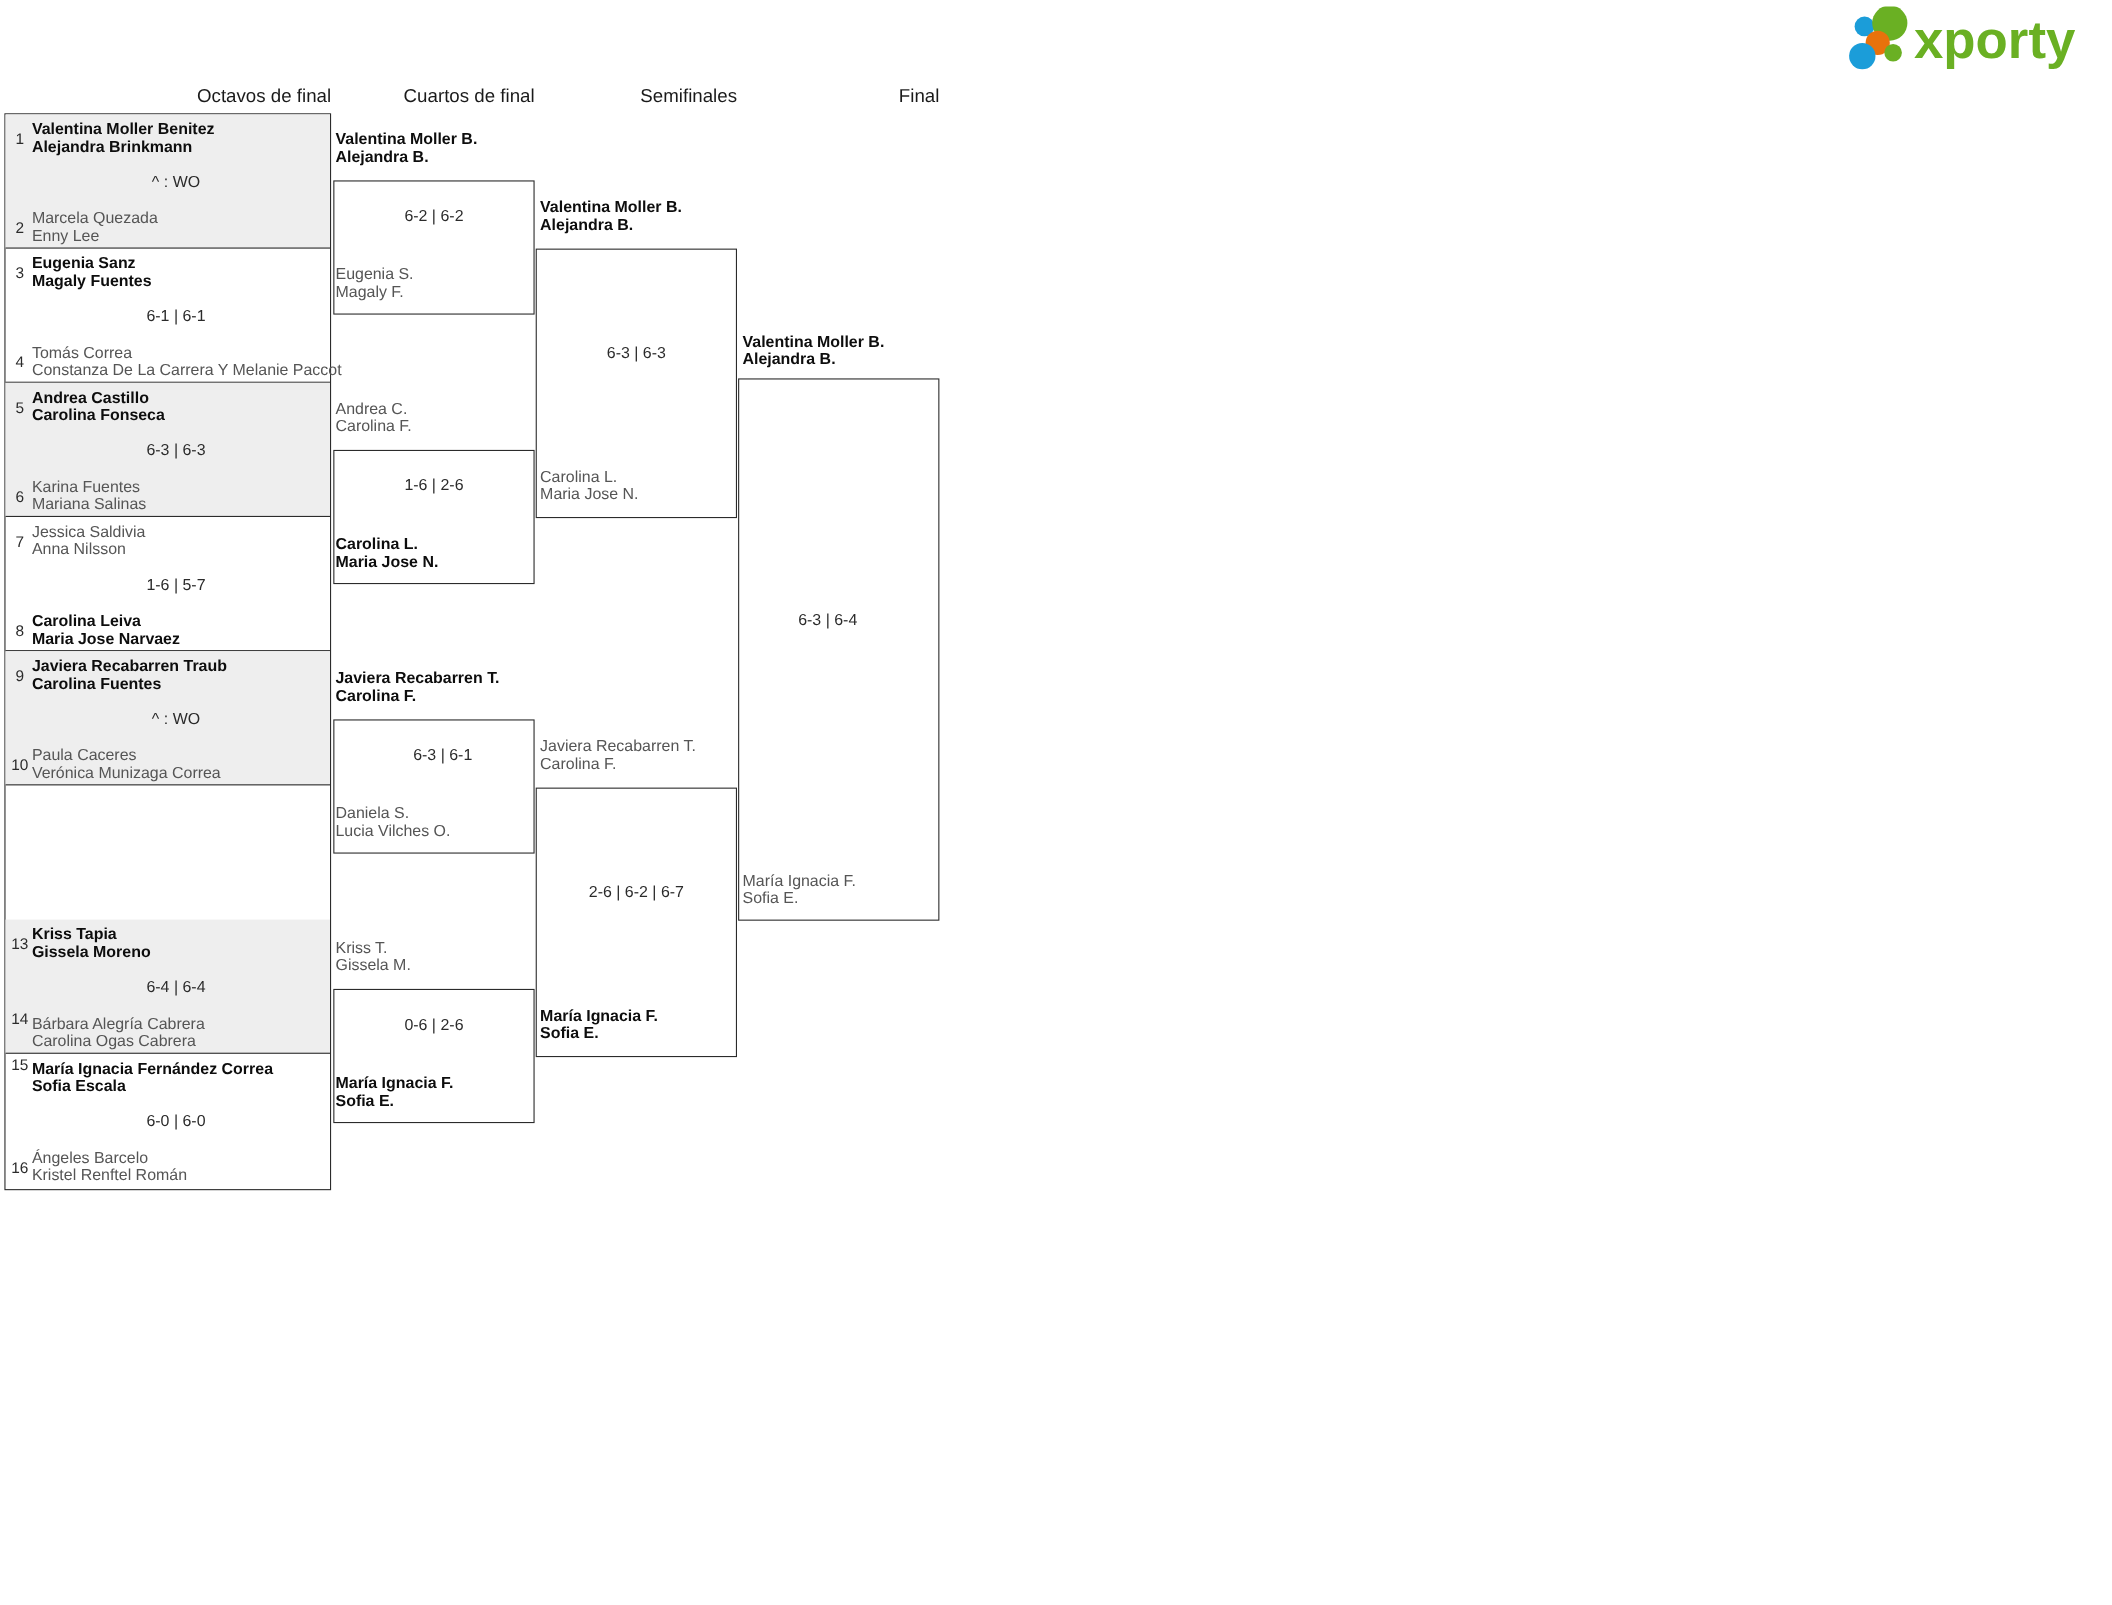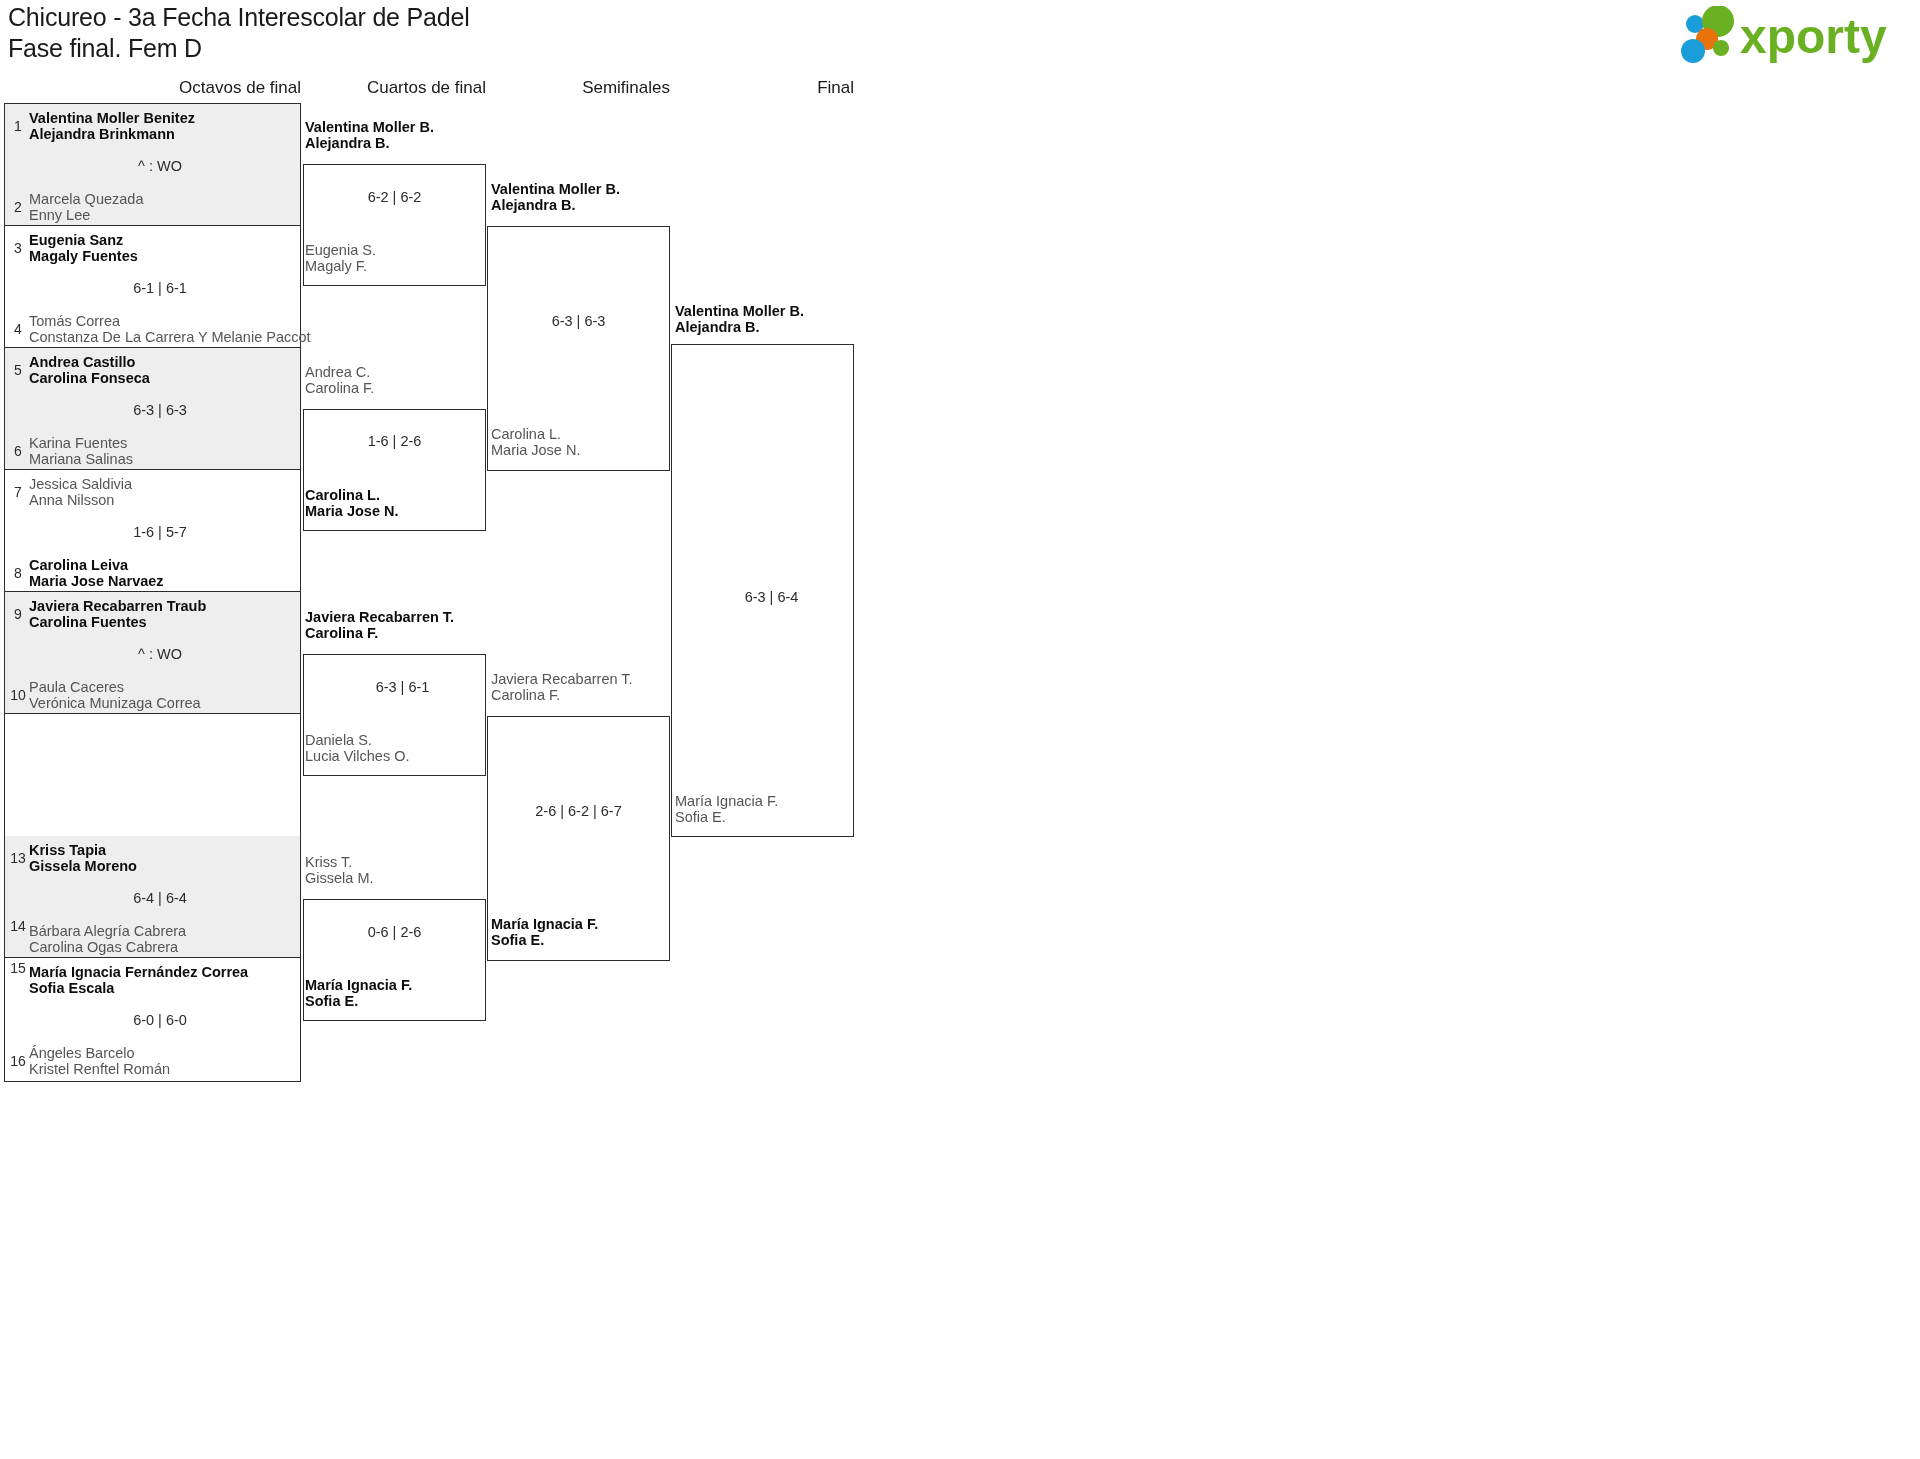--- a/index.html
+++ b/index.html
@@ -64,22 +64,20 @@
   .rscore {
     position: absolute; text-align: center; font-size: 14.5px;
     color: #2b2b2b; white-space: nowrap;
   }
 </style>
 </head>
 <body>
 
 <div id="root">
 
-  <div class="title"><span>Chicureo - 3a Fecha Interescolar de Padel</span>
-<span>Fase final. Fem D</span></div>
 
   <svg class="logo" viewBox="0 0 232 58" xmlns="http://www.w3.org/2000/svg">
     <circle cx="21" cy="18" r="9" fill="#1b9dd9"></circle>
     <circle cx="44" cy="15" r="16" fill="#6ab023"></circle>
     <circle cx="33" cy="33" r="11" fill="#e8720c"></circle>
     <circle cx="19" cy="45" r="12" fill="#1b9dd9"></circle>
     <circle cx="47" cy="42" r="8" fill="#6ab023"></circle>
     <text x="66" y="47" font-family="Liberation Sans, sans-serif" font-size="48" font-weight="bold" fill="#6ab023">xporty</text>
   </svg>
 
@@ -254,19 +252,19 @@
   <div class="rteam winner" style="left:491px;top:916px;">
     <span class="ln">María Ignacia F.</span>
     <span class="ln">Sofia E.</span>
   </div>
 
   <div class="rteam winner" style="left:675px;top:303px;">
     <span class="ln">Valentina Moller B.</span>
     <span class="ln">Alejandra B.</span>
   </div>
   <div class="rbox" style="left:671px;top:344px;width:183px;height:493px;"></div>
-  <div class="rscore" style="left:670px;top:556px;width:203px;margin-top:33px;">6-3 | 6-4</div>
+  <div class="rscore" style="left:651px;top:556px;width:203px;">6-3 | 6-4</div>
   <div class="rteam loser" style="left:675px;top:793px;">
     <span class="ln">María Ignacia F.</span>
     <span class="ln">Sofia E.</span>
   </div>
 
 </div>
 
 </body></html>

